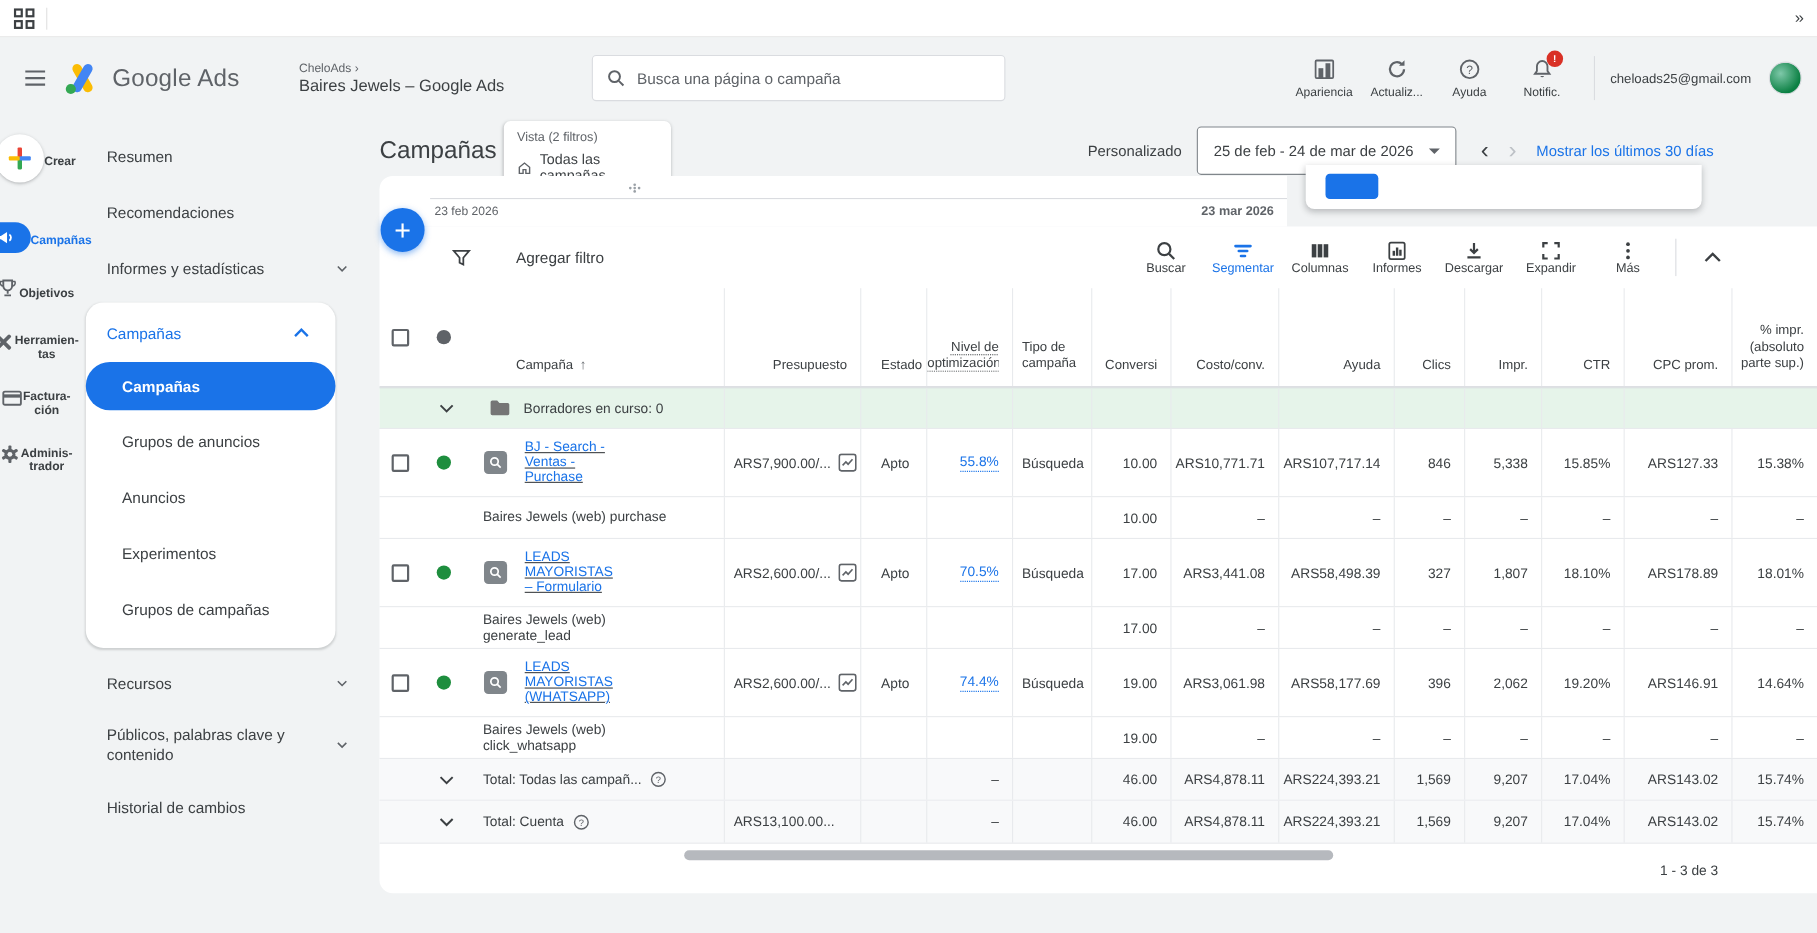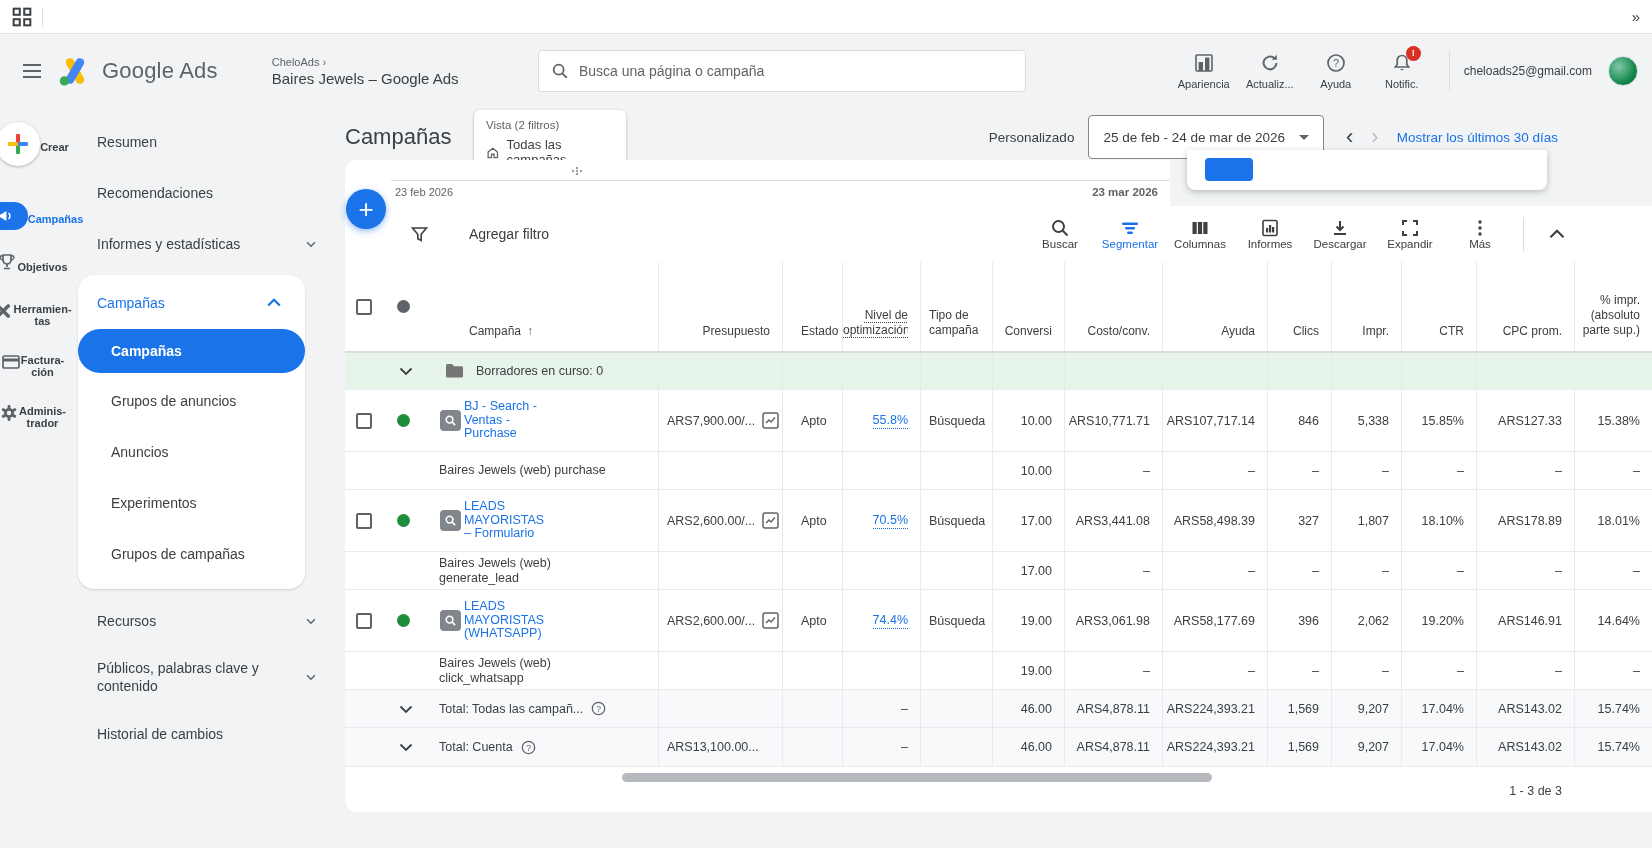--- a/index.html
+++ b/index.html
@@ -16,21 +16,21 @@
   
   .app-header { height:74px; background:#f1f3f4; position:relative;
     display:flex; align-items:center; padding:0 16px; }
   .hamburger { width:24px; height:24px; margin:0 14px 0 4px; cursor:pointer; }
   .logo { display:flex; align-items:center; gap:10px; }
   .logo svg { width:34px; height:32px; }
   .logo-text { font-size:22px; color:#5f6368; letter-spacing:.2px; }
   .crumb-block { margin-left:54px; cursor:pointer; }
   .crumb-top { font-size:11px; color:#5f6368; }
   .crumb-title { font-size:15px; color:#3c4043; margin-top:2px; }
-  .search-box { position:absolute; left:538px; top:16px; width:488px; height:42px;
+  .search-box { position:absolute; left:538px; top:16px; width:376px; height:42px;
     background:#fff; border:1px solid #dadce0; border-radius:4px;
     display:flex; align-items:center; padding:16px 12px; }
   .search-box svg { width:18px; height:18px; flex:0 0 auto; }
   .search-box input { border:none; outline:none; background:transparent; margin-left:10px;
     font-size:14px; color:#3c4043; width:100%; font-family:inherit; }
   .search-box input::placeholder { color:#5f6368; }
   .hdr-right { position:absolute; right:14px; top:0; height:74px; display:flex; align-items:center; }
   .hdr-action { width:66px; display:flex; flex-direction:column; align-items:center; gap:5px;
     cursor:pointer; position:relative; }
   .hdr-action svg { width:20px; height:20px; }
@@ -67,21 +67,21 @@
   .nav-card { background:#fff; border-radius:16px; margin:6px 12px 6px 13px; width:227px;
     box-shadow:0 1px 2px rgba(60,64,67,.2); padding:4px 0 10px; }
   .nav-group-hdr { height:48px; display:flex; align-items:center; justify-content:space-between;
     padding:0 22px 0 19px; color:#1a73e8; cursor:pointer; }
   .nav-sub { height:51px; display:flex; align-items:center; padding-left:33px; cursor:pointer; color:#3c4043; }
   .nav-sub.active { background:#1a73e8; color:#fff; font-weight:bold; border-radius:24px; height:44px; margin:2px 0; }
 
   
   .content { position:relative; flex:1; }
   .page-title { position:absolute; left:0; top:16px; font-size:22px; color:#3c4043; }
-  .vista-pop { position:absolute; left:129px; top:2px; width:152px; background:#fff; border-radius:6px;
+  .vista-pop { position:absolute; left:113px; top:2px; width:152px; background:#fff; border-radius:6px;
     box-shadow:0 1px 3px rgba(60,64,67,.35); padding:9px 12px 10px; cursor:pointer; }
   .vista-lab { font-size:11.5px; color:#5f6368; }
   .vista-val { display:flex; align-items:center; gap:7px; margin-top:6px; font-size:13px; color:#3c4043; }
   .vista-val svg { width:15px; height:15px; }
   .datebar { position:absolute; top:7px; right:94px; height:44px; display:flex; align-items:center; }
   .date-mode { font-size:13.5px; color:#3c4043; margin-right:14px; }
   .date-box { height:44px; border:1px solid #80868b; border-radius:4px; background:#fff;
     display:flex; align-items:center; padding:0 14px; cursor:pointer; }
   .date-box .txt { font-size:13.5px; color:#3c4043; }
   .caret { width:0; height:0; border-left:5px solid transparent; border-right:5px solid transparent;
@@ -145,21 +145,21 @@
   .dot-h { width:13px; height:13px; border-radius:50%; background:#5f6368; }
   .dot-g { width:13px; height:13px; border-radius:50%; background:#1e8e3e; cursor:pointer; }
 
   .drafts { height:38px; background:#e6f4ea; border-top:1px solid #dadce0; }
   .drafts-label { grid-column:1/4; display:flex; align-items:center; height:100%; }
   .drafts-label .chev { margin-left:52px; }
   .drafts-label svg.folder { margin-left:30px; width:19px; height:16px; }
   .drafts-label .txt { margin-left:12px; }
 
   .camp { height:62px; }
-  .c-name { padding-left:17px; gap:3px; }
+  .c-name { padding-left:17px; gap:16px;text-decoration:underline; }
   .type-badge { width:21px; height:21px; background:#80868b; border-radius:4px; flex:0 0 auto;
     display:flex; align-items:center; justify-content:center; }
   .type-badge svg { width:13px; height:13px; }
   .camp-link { color:#1a73e8; width:82px; line-height:13.5px; cursor:pointer;
     overflow-wrap:anywhere; text-decoration:none; }
   .c-budget { padding-left:8px; gap:7px; }
   .chart-ic { width:17px; height:17px; cursor:pointer; flex:0 0 auto; }
   .nivel-val { color:#1a73e8; border-bottom:1px dotted #1a73e8; padding-bottom:1px; cursor:pointer; }
 
   .sub { height:38px; }

